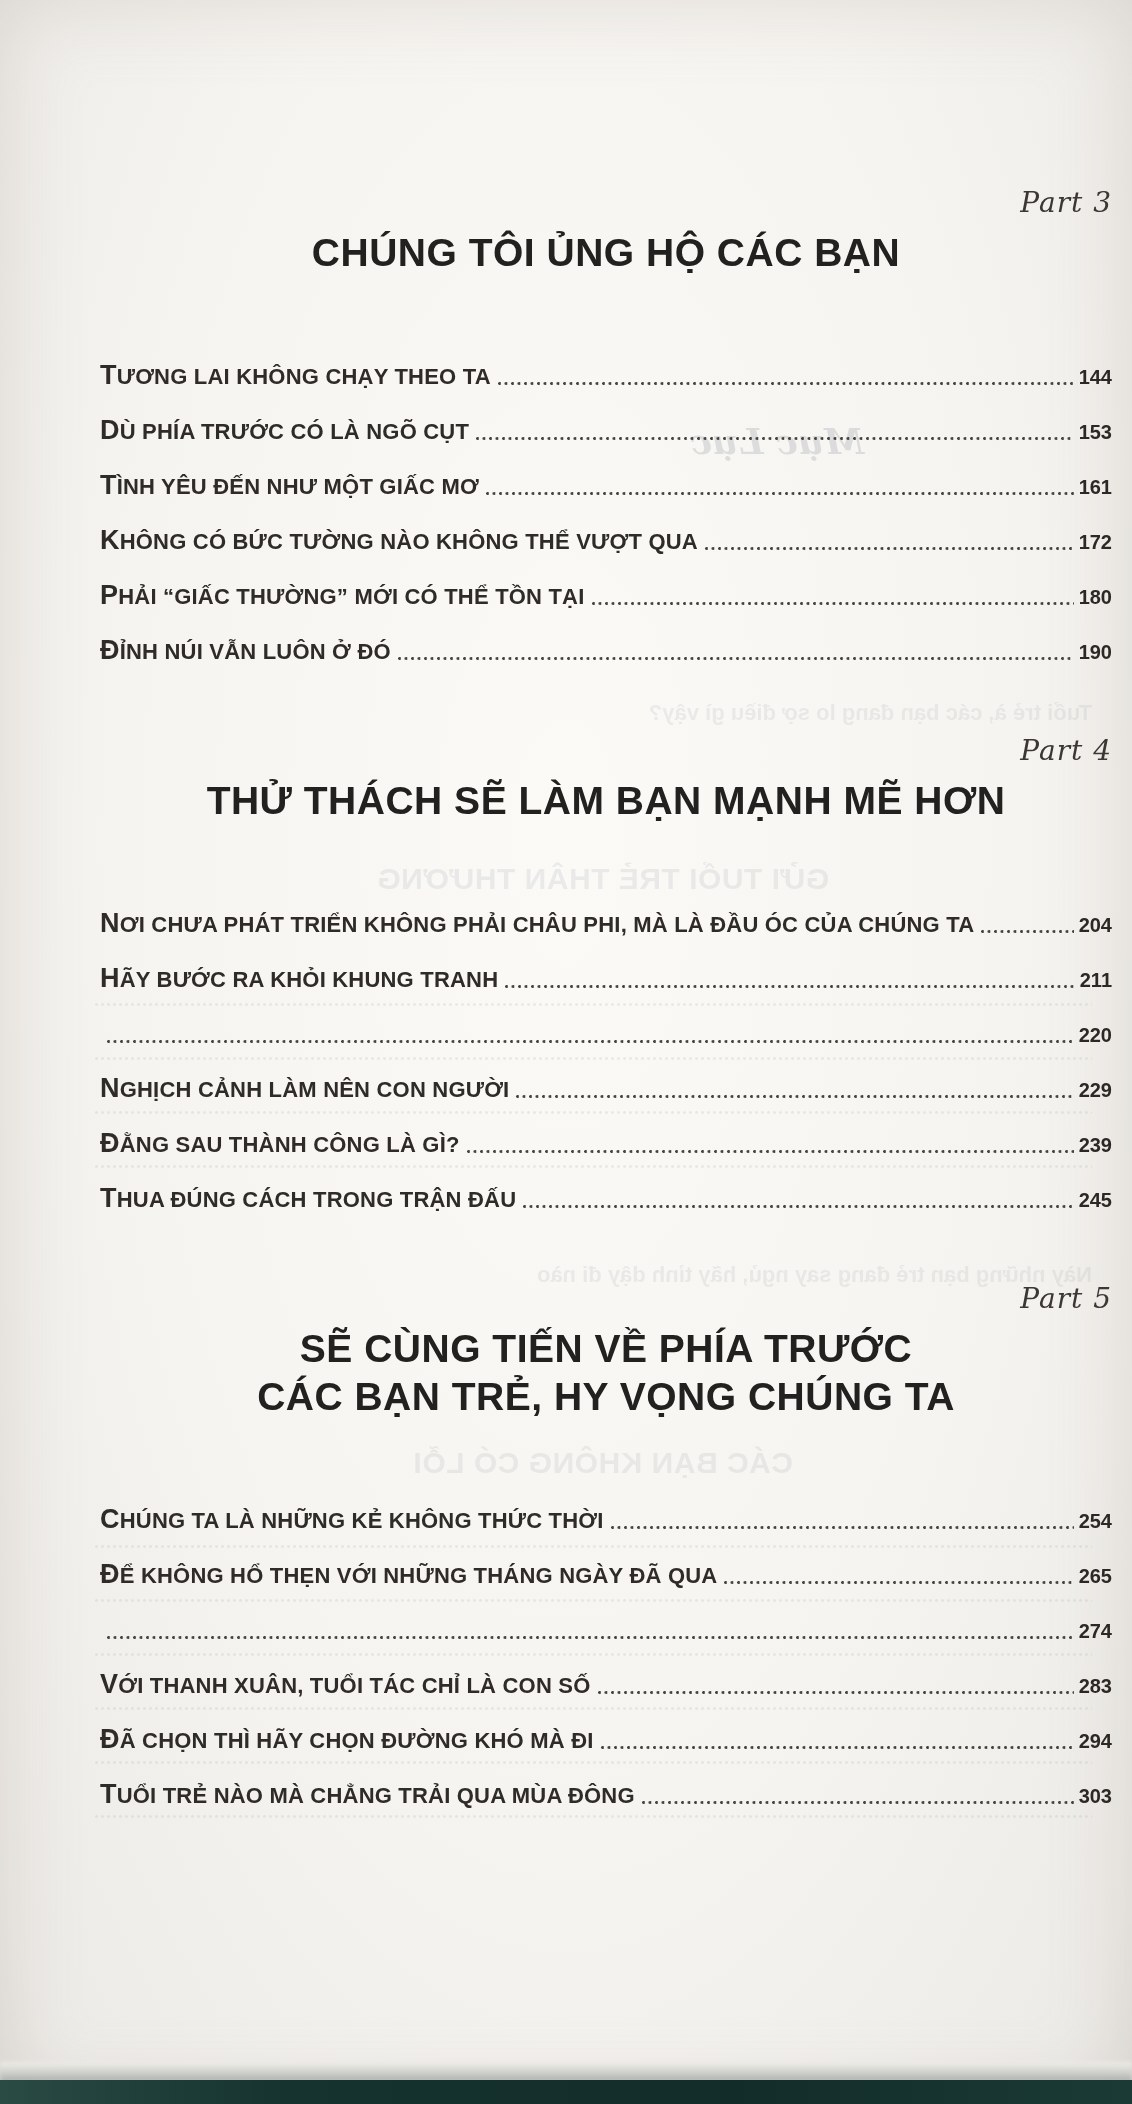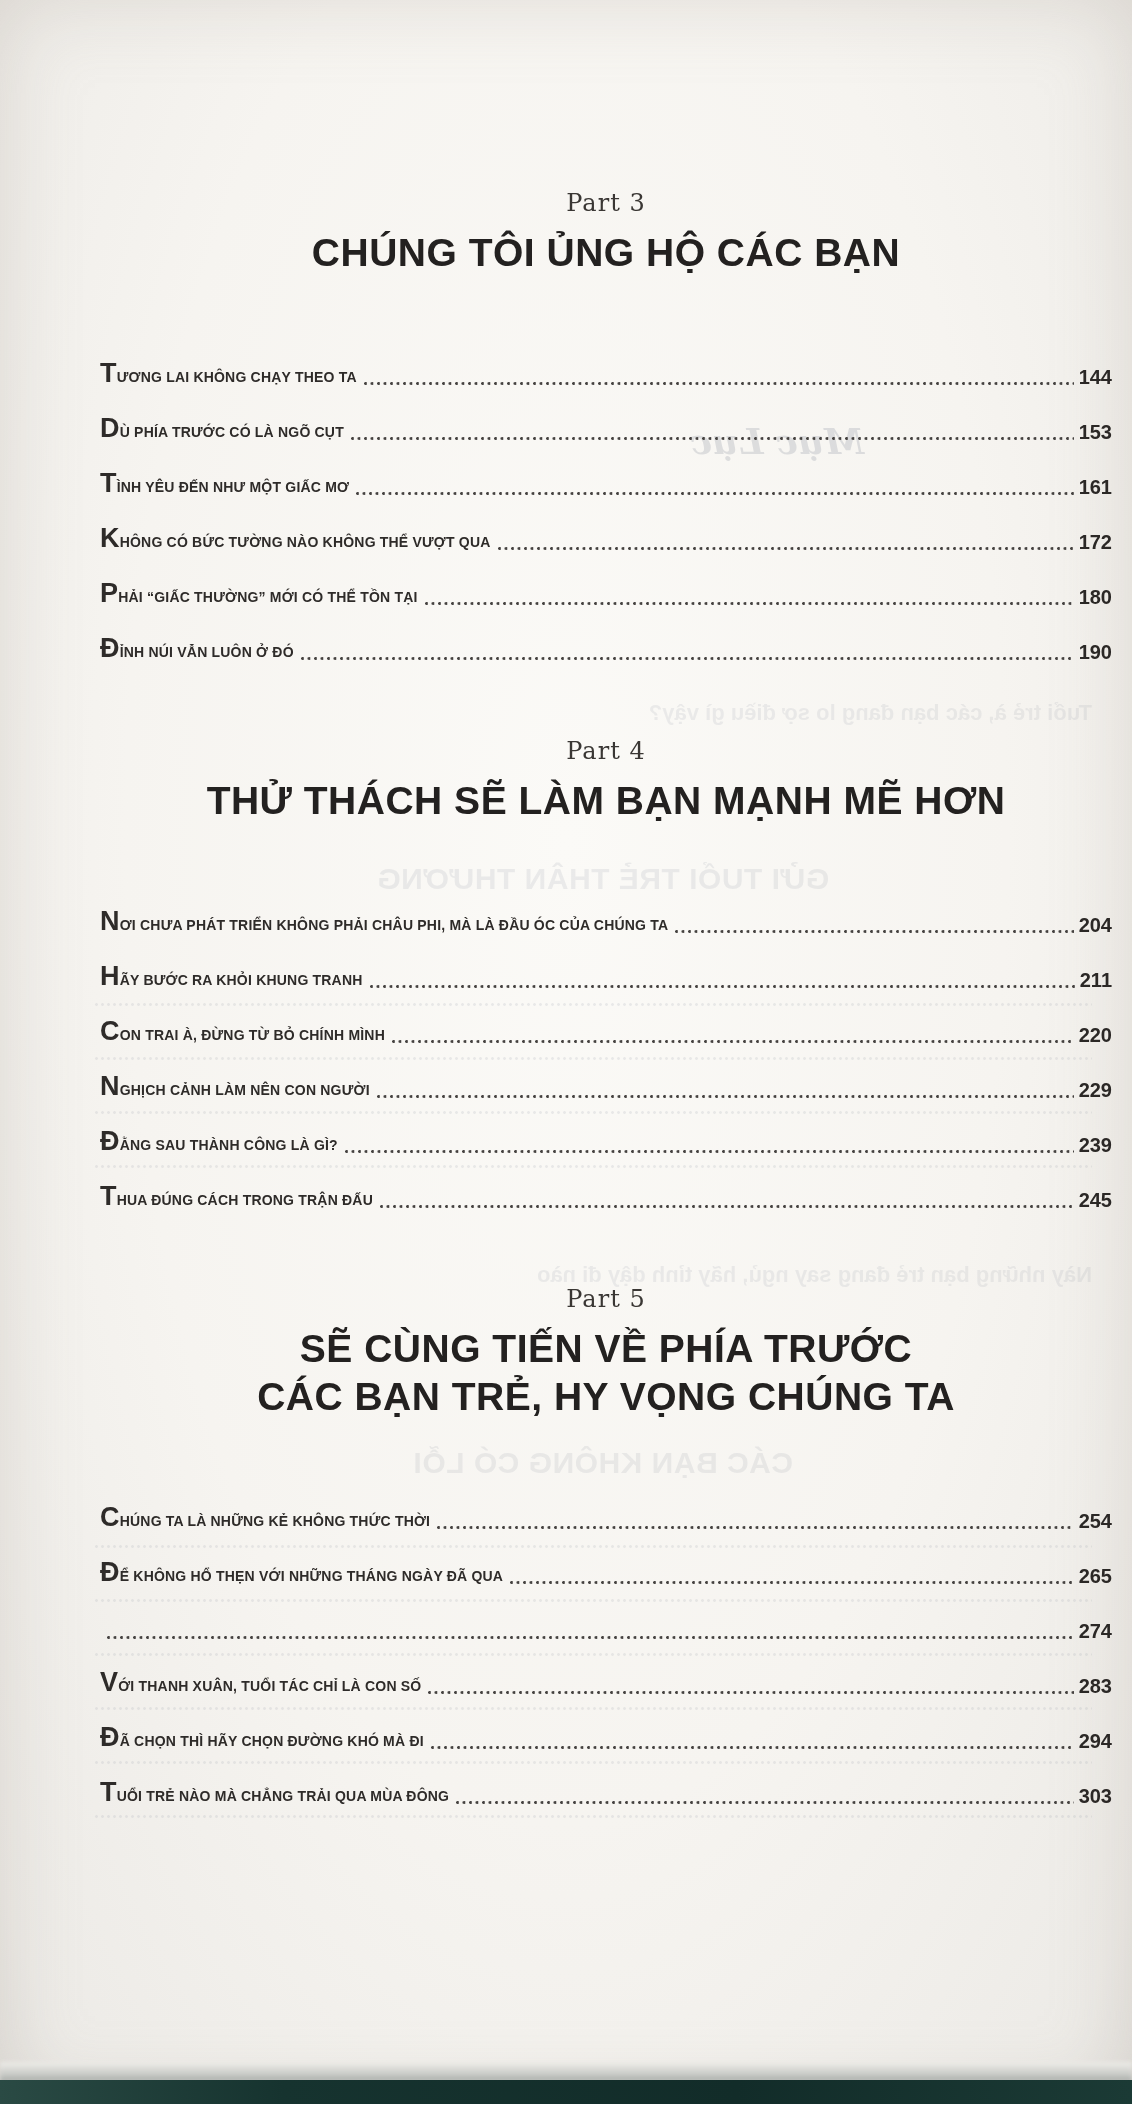--- a/index.html
+++ b/index.html
@@ -10,42 +10,43 @@
     overflow: hidden;
     background: radial-gradient(ellipse at 50% 40%, #fbfaf7 0%, #f6f4f0 55%, #edebe7 92%, #e6e4e0 100%);
     box-shadow: inset 0 0 80px rgba(170,160,150,0.30);
     font-family: "Liberation Sans", sans-serif;
     color: #2b2927;
   }
   .sections { position: relative; z-index: 2; padding-top: 185px; }
   .toc-section { padding: 0 20px 0 100px; }
   .toc-section + .toc-section { margin-top: 66px; }
   .part-label {
-    text-align: center;
+    text-align: right;
     font-family: "DejaVu Serif", serif;
-    font-size: 24px;
+    font-style: italic;
+    font-size: 28px;
     letter-spacing: 1px;
     color: #3a3734;
     height: 36px;
     line-height: 36px;
   }
   .section-title {
     margin: 8px 0 0 0;
     text-align: center;
     font-weight: bold;
     font-size: 39px;
     line-height: 48px;
     letter-spacing: 0.5px;
     color: #232120;
   }
   .entries { margin-top: 60px; }
   .toc-row { display: flex; align-items: flex-end; height: 55px; }
   .toc-title {
     font-weight: 700;
-    font-size: 14px;
+    font-size: 22px;
     line-height: 30px;
     letter-spacing: 0.2px;
     white-space: nowrap;
     color: #2e2b29;
   }
   .toc-title::first-letter { font-size: 27px; }
   .leader {
     flex: 1;
     align-self: flex-end;
     height: 3px;
@@ -185,21 +186,20 @@
     <span class="toc-page">204</span>
   </div>
 
   <div class="toc-row">
     <span class="toc-title">HÃY BƯỚC RA KHỎI KHUNG TRANH</span>
     <span class="leader"></span>
     <span class="toc-page">211</span>
   </div>
 
   <div class="toc-row">
-    <span class="toc-title">CON TRAI À, ĐỪNG TỪ BỎ CHÍNH MÌNH</span>
     <span class="leader"></span>
     <span class="toc-page">220</span>
   </div>
 
   <div class="toc-row">
     <span class="toc-title">NGHỊCH CẢNH LÀM NÊN CON NGƯỜI</span>
     <span class="leader"></span>
     <span class="toc-page">229</span>
   </div>
 

